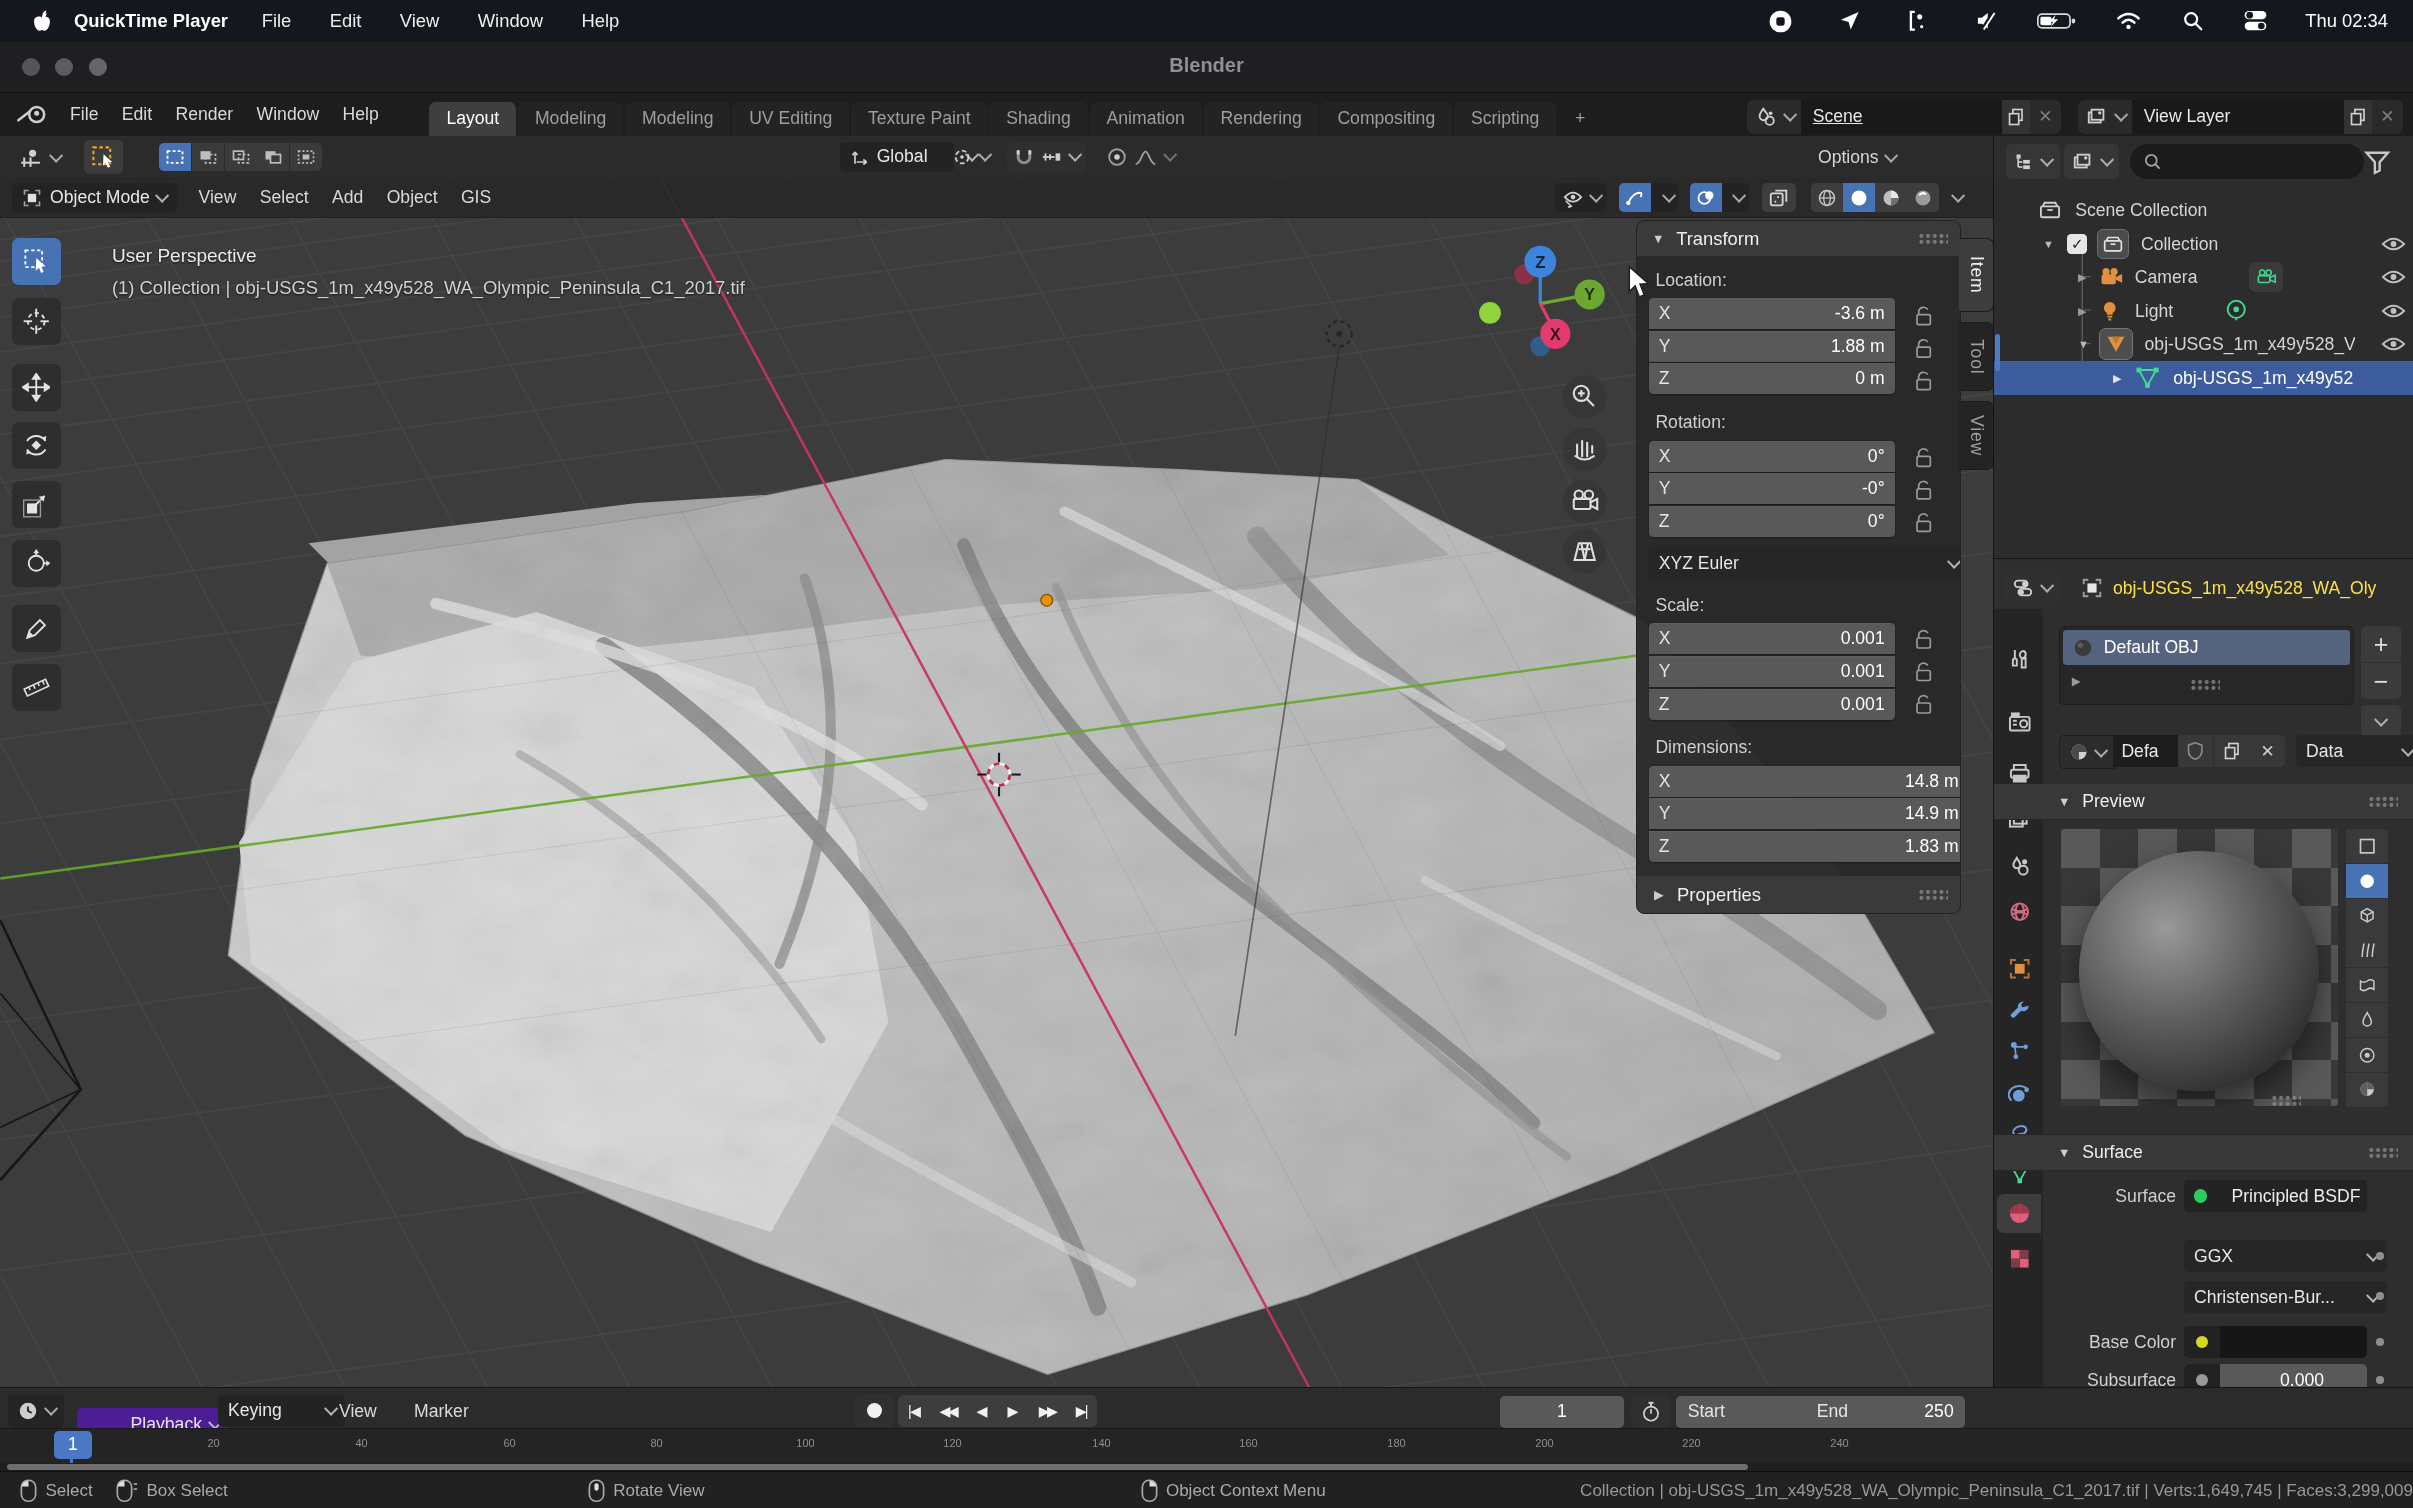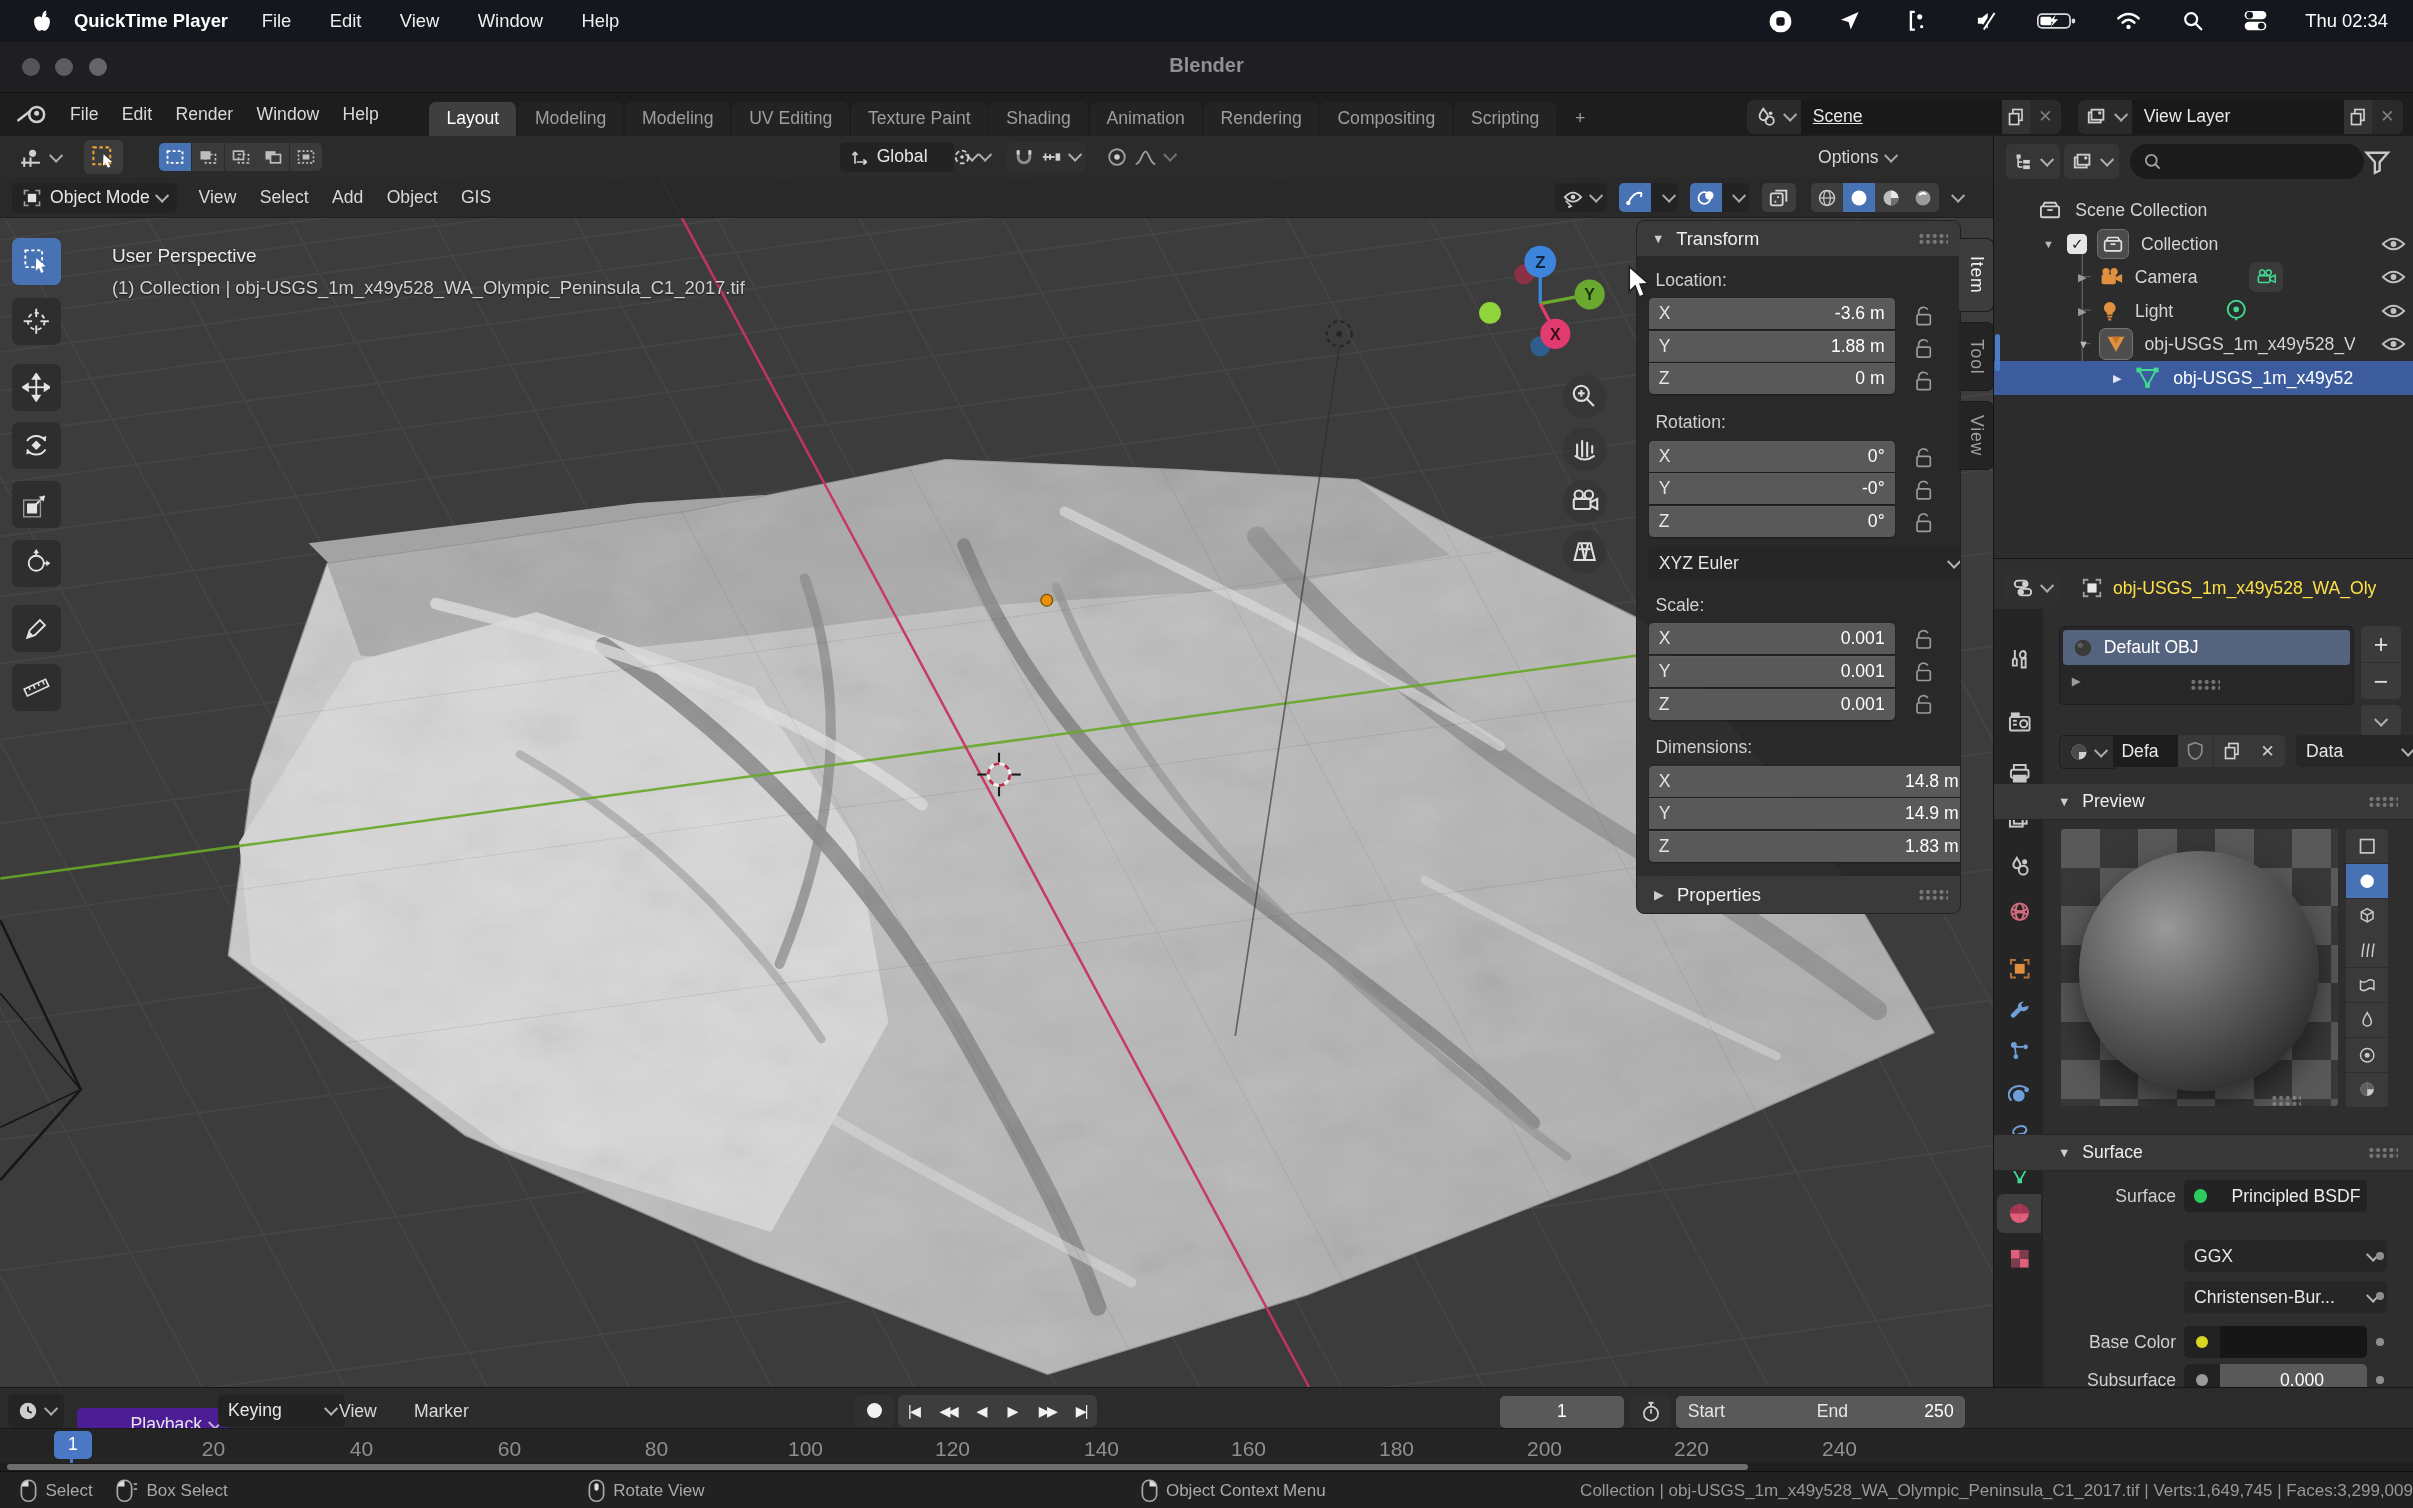--- a/index.html
+++ b/index.html
@@ -23,21 +23,21 @@
   .wstab.active{background:#3f3f3f;color:#fff;}
   .vtab{position:absolute;width:34px;background:#242424;color:#9f9f9f;border-radius:0 7.5px 7.5px 0;
         display:flex;align-items:center;justify-content:center;border:0.8px solid #1c1c1c;border-left:none;}
   .vtab span{writing-mode:vertical-rl;letter-spacing:0.8px;}
   .vtab.active{background:#3d3d3d;color:#f0f0f0;}
   .ol-row{position:absolute;left:0;width:421px;height:34px;display:flex;align-items:center;color:#d4d4d4;}
   .eye{position:absolute;left:387px;}
   .ptab{position:absolute;left:3.4px;width:44px;height:39px;display:flex;align-items:center;justify-content:center;}
   .ptab.active{background:#3e3e3e;border-radius:6.7px 0 0 6.7px;}
   .pdot{position:absolute;width:7.5px;height:7.5px;border-radius:50%;background:#8f8f8f;}
-  .tickn{position:absolute;width:67px;text-align:center;color:#8f8f8f;font-size:21px;}
+  .tickn{position:absolute;width:67px;text-align:center;color:#8f8f8f;font-size:11px;}
   .tbtn{position:absolute;left:5px;width:49px;height:47px;background:#2e2e2e;border-radius:6.7px;
         display:flex;align-items:center;justify-content:center;}
   .tbtn.active{background:#4772b3;}
   svg{display:block;}
   .ic{flex:none;}
 </style>
 </head>
 <body>
 
 <div id="root">

